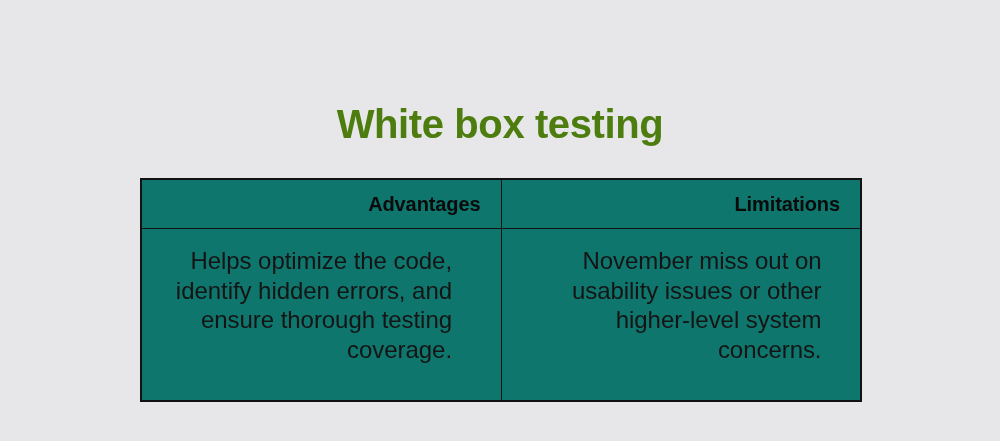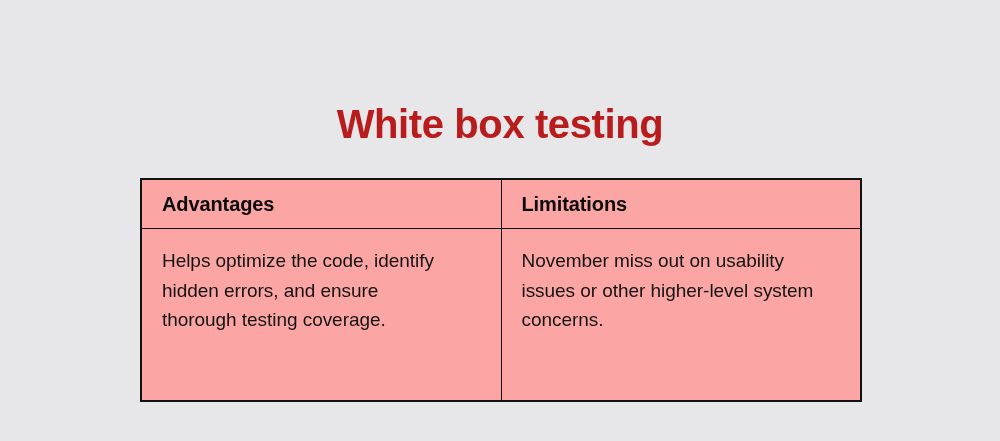--- a/index.html
+++ b/index.html
@@ -26,60 +26,60 @@
   .page-title {
     position: absolute;
     left: 0;
     top: 73px;
     width: 1000px;
     text-align: center;
     font-size: 40px;
     font-weight: 700;
     line-height: 48px;
     letter-spacing: -0.4px;
-    color: #b91c1c;
+    color: #4d7c0f;
     white-space: nowrap;
   }
 
   
   .comparison-table {
     position: absolute;
     left: 140px;
     top: 178px;
     width: 720px;
     border-collapse: collapse;
     table-layout: fixed;
     background: #fbfbfb;
     border: 2px solid #121212;
   }
   .comparison-table col.col-left  { width: 360px; }
   .comparison-table col.col-right { width: 360px; }
 
   .comparison-table th,
   .comparison-table td {
     border: 1px solid #121212;
-    background: #fca5a5;
-    text-align: left;
+    background: #0f766e;
+    text-align: right;
     vertical-align: top;
   }
 
   .comparison-table thead th {
     height: 48px;
     padding: 0 20px;
     font-size: 20px;
     font-weight: 700;
     line-height: 48px;
     letter-spacing: -0.1px;
     color: #0a0a0a;
     white-space: nowrap;
   }
 
   .comparison-table tbody td {
     padding: 17px 20px 20px 20px;
-    font-size: 19px;
+    font-size: 24px;
     font-weight: 400;
     line-height: 29.5px;
     letter-spacing: -0.05px;
     color: #141414;
     height: 134px;
   }
 
   .cell-text {
     display: block;
     max-width: 290px;

